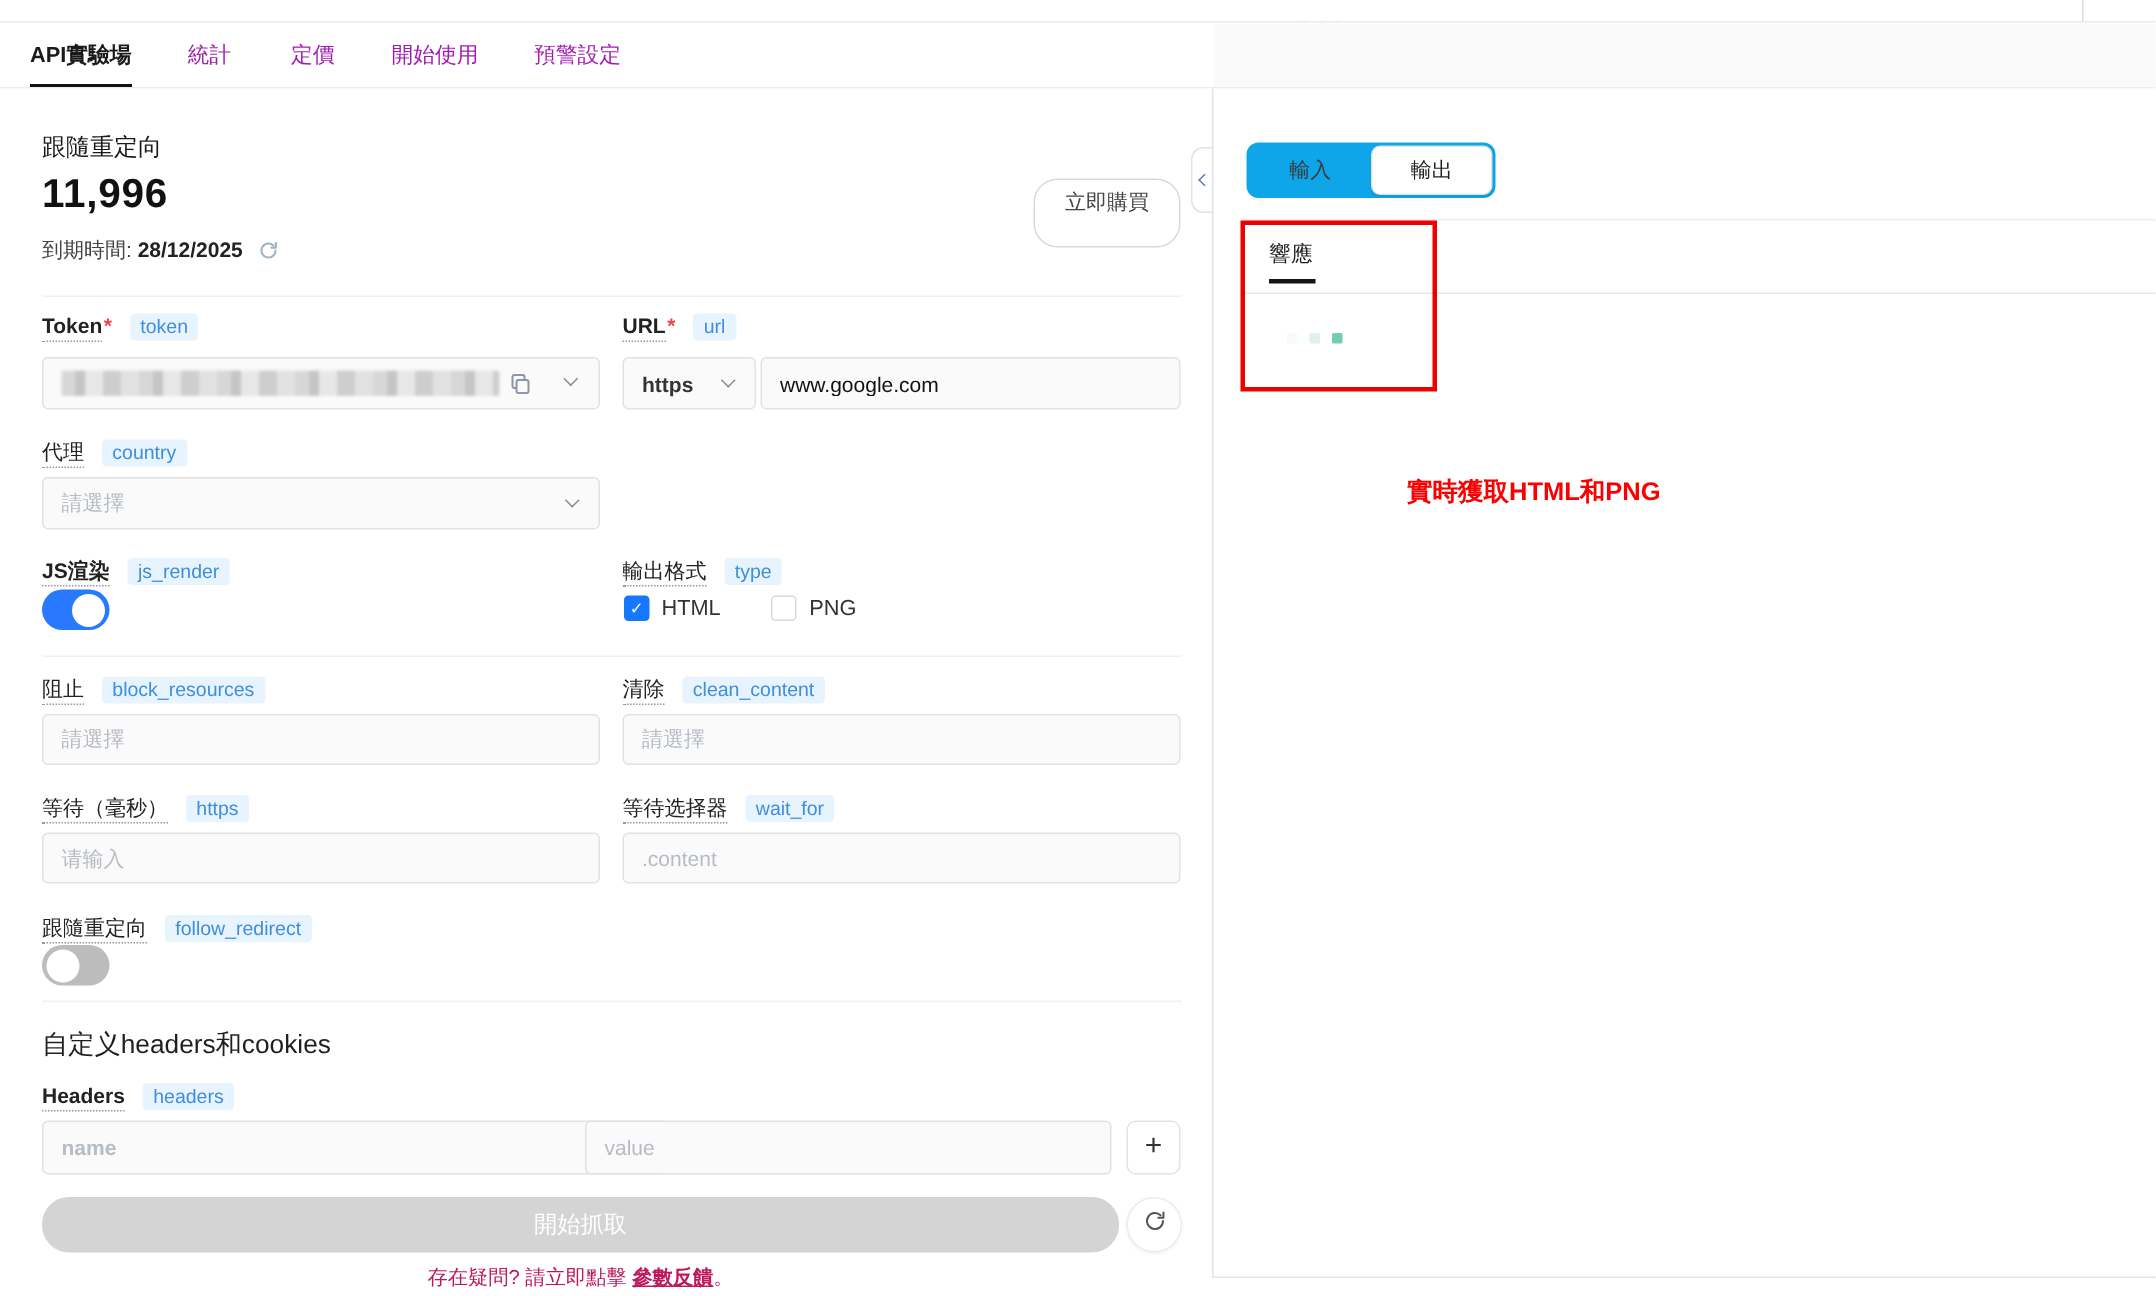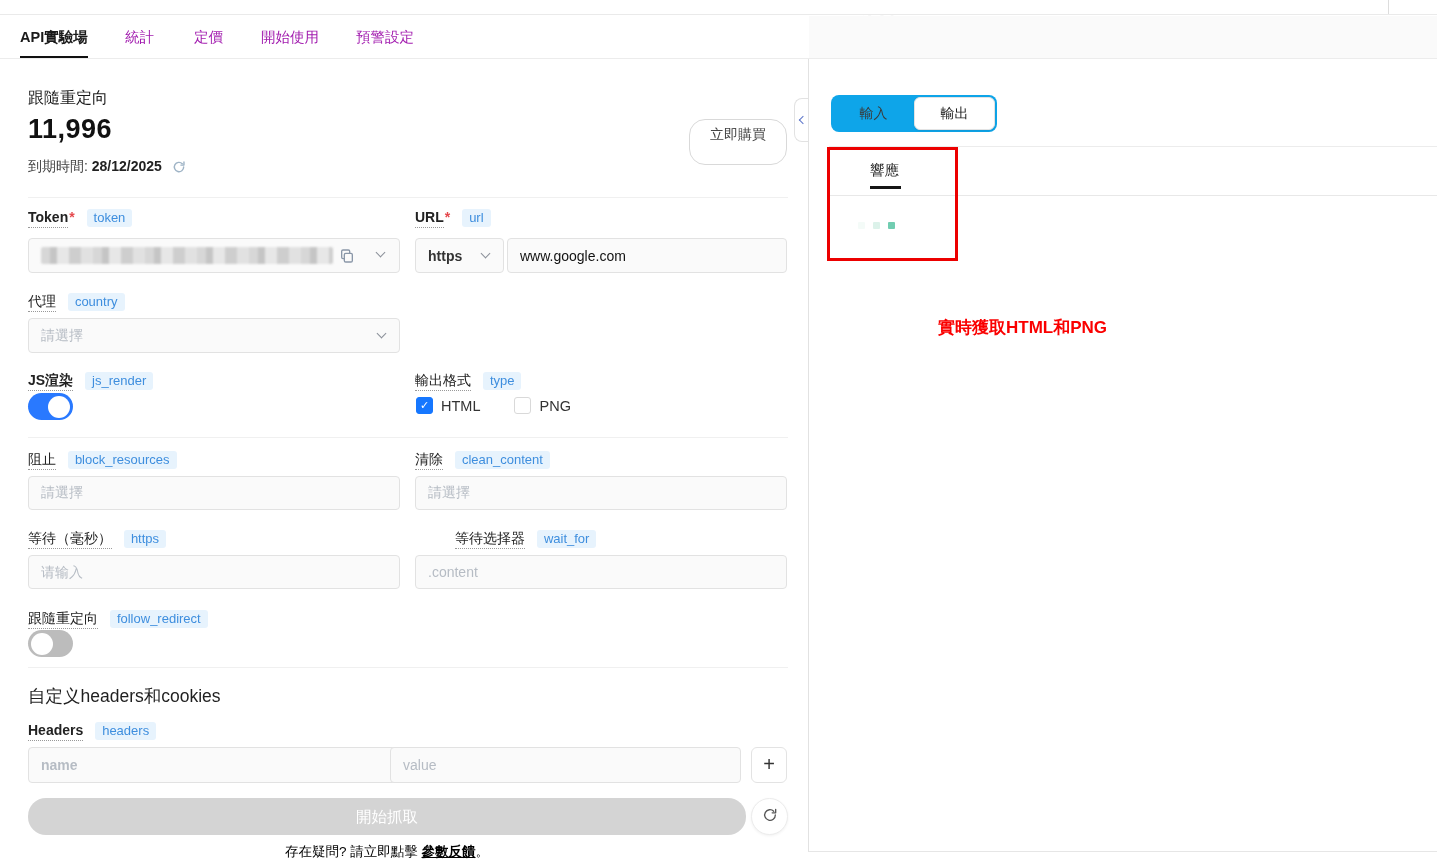--- a/index.html
+++ b/index.html
@@ -64,41 +64,41 @@
 
   .btn-plus { left:751px; top:688px; width:36px; height:36px; background:#fff; border:1px solid #e3e3e3;
               border-radius:6px; font-size:20px; color:#333; text-align:center; line-height:33px; cursor:pointer; }
 
   .btn-submit { left:28px; top:739px; width:718px; height:37px; background:#d4d4d4; border:none; border-radius:18px;
                 color:#fff; font-size:15.5px; text-align:center; line-height:37px; cursor:not-allowed; }
   .btn-refresh { left:751px; top:739px; width:37px; height:37px; background:#fff; border:1px solid #ececec;
                  border-radius:50%; box-shadow:0 1px 3px rgba(0,0,0,.06); display:flex; align-items:center;
                  justify-content:center; cursor:pointer; }
 
-  .footer-note { left:28px; top:784px; width:718px; text-align:center; font-size:13.5px; color:#000000; }
+  .footer-note { left:28px; top:784px; width:718px; text-align:center; font-size:13.5px; color:#be185d; }
   .footer-note .lnk { font-weight:bold; text-decoration:underline; cursor:pointer; }
 
   
   #right { left:808px; top:59px; width:629px; height:793px; background:#fff;
            border-left:1px solid #e2e2e2; border-bottom:1px solid #e6e6e6; }
   .collapse-tab { left:794px; top:98px; width:15px; height:44px; background:#fff; border:1px solid #e2e2e2;
                   border-right:none; border-radius:8px 0 0 8px; display:flex; align-items:center;
                   justify-content:center; cursor:pointer; }
   .collapse-tab .lchev { width:6px; height:6px; border-left:1.6px solid #5b74c9; border-bottom:1.6px solid #5b74c9;
                   transform:rotate(45deg); margin-left:2px; }
 
   .seg { left:22px; top:36px; height:37px; background:#0ea5e9; border-radius:8px; display:flex;
          align-items:center; padding:2px; }
   .seg .segbtn { width:81px; height:33px; text-align:center; line-height:33px; font-size:14px; color:#3a3a3a;
                  border-radius:6px; cursor:pointer; }
   .seg .segbtn.active { background:#fff; border:1px solid #e3e3e3; box-shadow:0 1px 2px rgba(0,0,0,.08);
                  line-height:31px; color:#222; }
 
   .rtabs { left:20px; top:87px; right:0; height:50px; border-top:1px solid #ececec; border-bottom:1px solid #e8e8e8; }
-  .rtab { position:absolute; left:17px; top:0; height:49px; line-height:46px; font-size:14.5px; color:#1f1f1f; cursor:pointer;margin-left:24px; }
+  .rtab { position:absolute; left:17px; top:0; height:49px; line-height:46px; font-size:14.5px; color:#1f1f1f; cursor:pointer; }
   .rtab::after { content:""; position:absolute; left:0; width:31px; height:3px; background:#151515; bottom:7px; }
 
   .red-rect { left:18px; top:88px; width:131px; height:114px; border:3px solid #ec0000; z-index:6; pointer-events:none; }
 
   .dots { left:49px; top:163px; display:flex; gap:8px; }
   .dots span { width:7px; height:7px; border-radius:1px; }
   .d1 { background:#f4fbf8; } .d2 { background:#dcf2ea; } .d3 { background:#71cdb1; }
 
   .red-hint { left:129px; top:257px; font-size:17px; font-weight:600; color:#fa0000; }
 
@@ -225,21 +225,21 @@
   <div class="field" style="left:415px; top:417px; width:372px; height:34px;">
     <span class="ph">請選擇</span>
   </div>
 
   <div class="flabel" style="left:28px; top:471px; font-weight:500;">
     <span class="lab">等待（毫秒）</span>
     <span class="badge">https</span>
   </div>
   <input class="field" style="left: 28px; top: 496px; width: 372px; height: 34px;" placeholder="请输入">
 
-  <div class="flabel" style="left:415px; top:471px; font-weight:500;margin-left:40px;">
+  <div class="flabel" style="left:415px; top:471px; font-weight:500;">
     <span class="lab">等待选择器</span>
     <span class="badge">wait_for</span>
   </div>
   <input class="field" style="left: 415px; top: 496px; width: 372px; height: 34px;" placeholder=".content">
 
   <div class="flabel" style="left:28px; top:551px; font-weight:500;">
     <span class="lab">跟隨重定向</span>
     <span class="badge">follow_redirect</span>
   </div>
   <div class="toggle off" style="left:28px; top:571px;">

